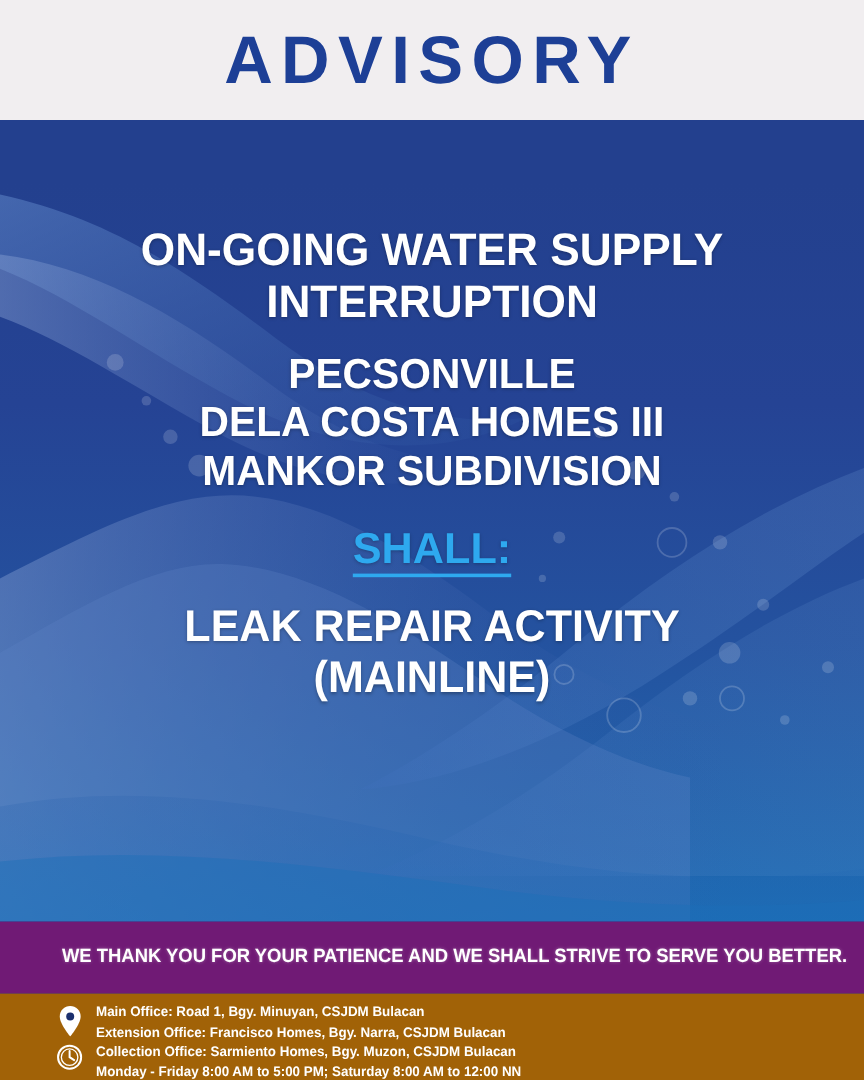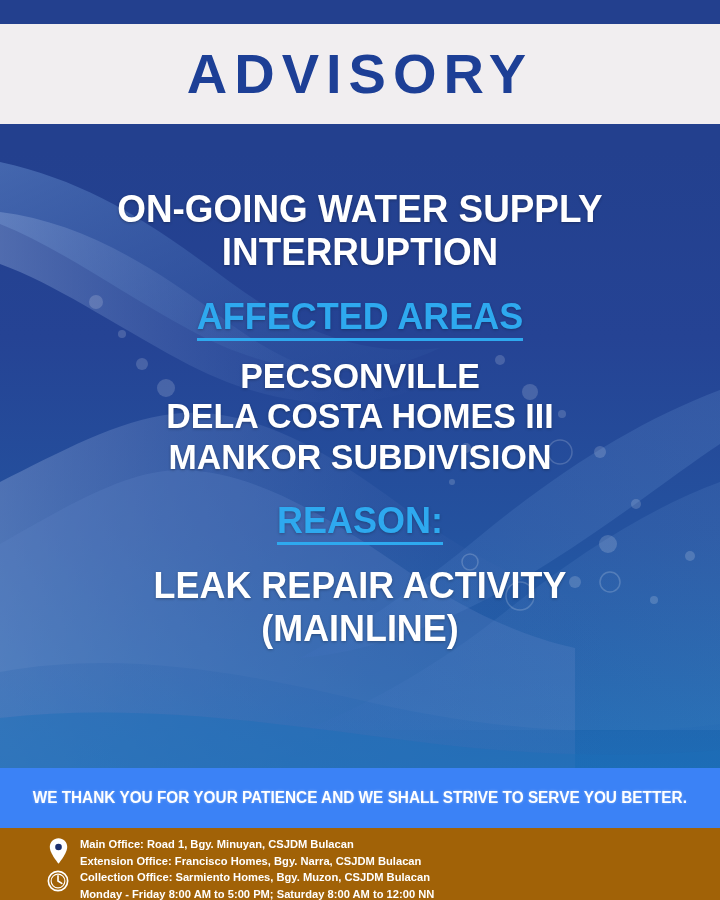--- a/index.html
+++ b/index.html
@@ -21,21 +21,20 @@
   
   .header-band {
     position: absolute;
     left: 0; top: 0;
     width: 720px;
     height: 100px;
     background: #f1eef0;
     display: flex;
     align-items: center;
     justify-content: center;
-    margin-top: 24px;
   }
   .header-title {
     color: #1d3f96;
     font-size: 56px;
     font-weight: bold;
     letter-spacing: 7px;
     line-height: 1;
     white-space: nowrap;
   }
 
@@ -128,24 +127,24 @@
     text-shadow: 0 1px 3px rgba(0,0,0,0.30);
     transform: scaleX(0.97);
   }
 
   
   .thanks-band {
     position: absolute;
     left: 0; top: 768px;
     width: 720px;
     height: 60px;
-    background: #3b82f6;
+    background: #701a75;
     display: flex;
     align-items: center;
-    justify-content: center;
+    justify-content: flex-end;
   }
   .thanks-text {
     color: #ffffff;
     font-size: 16px;
     font-weight: bold;
     white-space: nowrap;
     transform: scaleX(0.96);
     text-shadow: 0 0 3px rgba(255,255,255,0.35);
   }
 
@@ -255,32 +254,29 @@
       </g>
     </svg>
   </div>
 
   <div class="content">
     <h1 class="h-main">
       <span>ON-GOING WATER SUPPLY</span><br>
       <span>INTERRUPTION</span>
     </h1>
 
-    <div class="label-cyan">
-      <span class="u">AFFECTED AREAS</span>
-    </div>
 
     <div class="areas">
       <div>PECSONVILLE</div>
       <div>DELA COSTA HOMES III</div>
       <div>MANKOR SUBDIVISION</div>
     </div>
 
     <div class="label-cyan">
-      <span class="u">REASON:</span>
+      <span class="u">SHALL:</span>
     </div>
 
     <div class="reason-text">
       <div>LEAK REPAIR ACTIVITY</div>
       <div>(MAINLINE)</div>
     </div>
   </div>
 
   <div class="thanks-band">
     <div class="thanks-text">WE THANK YOU FOR YOUR PATIENCE AND WE SHALL STRIVE TO SERVE YOU BETTER.</div>

